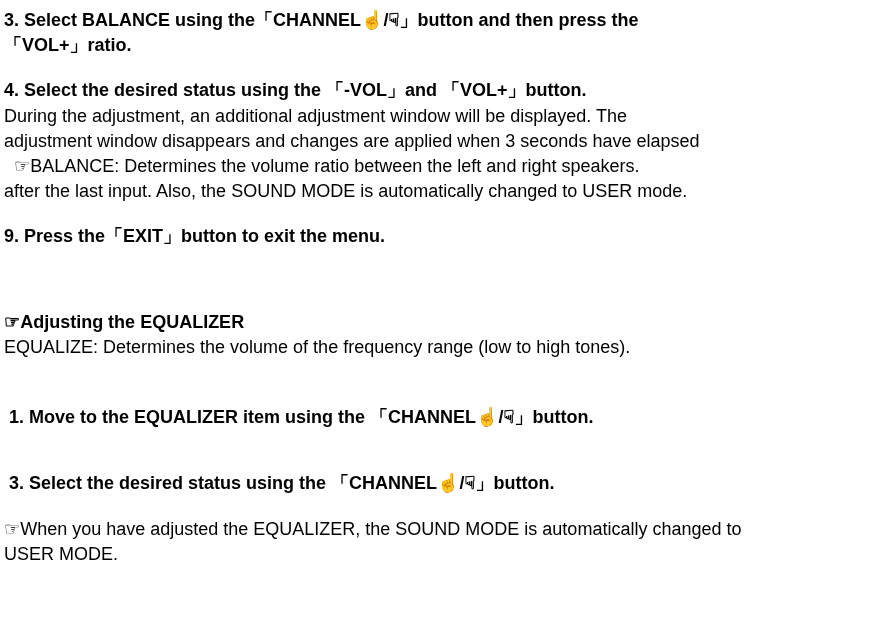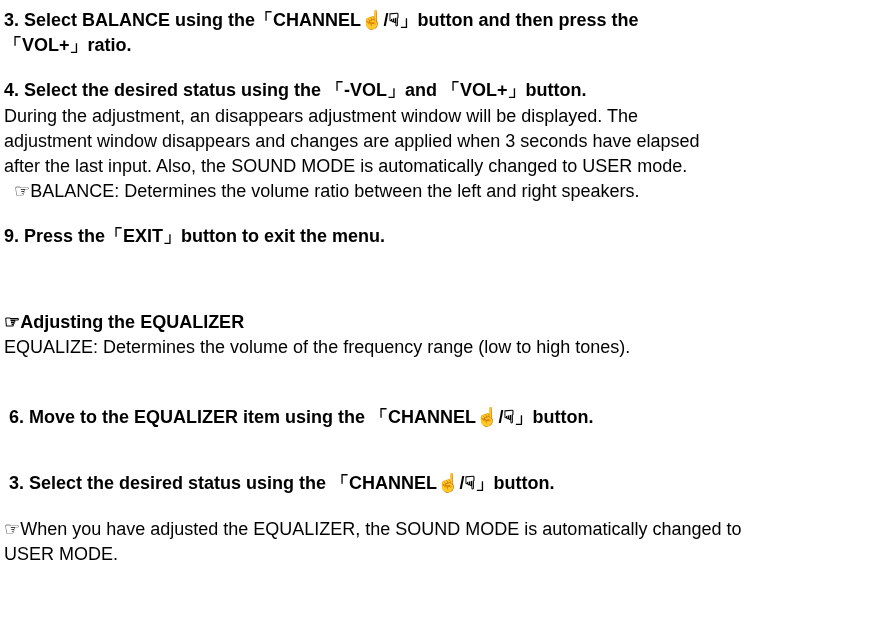--- a/index.html
+++ b/index.html
@@ -36,40 +36,40 @@
   <div class="bold">
     <span>3. Select BALANCE using the「CHANNEL</span><span>☝</span><span>/</span><span>☟</span><span>」button and then press the</span>
   </div>
   <div class="bold">「VOL+」ratio.</div>
 </div>
 
 <div class="spacer-med"></div>
 
 <div>
   <div class="bold">4. Select the desired status using the 「-VOL」and 「VOL+」button.</div>
-  <div> During the adjustment, an disappears adjustment window will be displayed. The</div>
+  <div> During the adjustment, an additional adjustment window will be displayed. The</div>
   <div>adjustment window disappears and changes are applied when 3 seconds have elapsed</div>
+  <div style="white-space:pre">  ☞BALANCE: Determines the volume ratio between the left and right speakers.</div>
   <div>after the last input. Also, the SOUND MODE is automatically changed to USER mode.</div>
-  <div style="white-space:pre">  ☞BALANCE: Determines the volume ratio between the left and right speakers.</div>
 </div>
 
 <div class="spacer-med"></div>
 
 <div>
   <div class="bold">9. Press the「EXIT」button to exit the menu.</div>
 </div>
 
 <div class="spacer-lg"></div>
 
 <div>
   <div class="bold">☞Adjusting the EQUALIZER</div>
   <div>EQUALIZE: Determines the volume of the frequency range (low to high tones).</div>
   <div class="spacer-med"></div>
   <div class="bold" style="white-space:pre">
-<span> 6. Move to the EQUALIZER item using the 「CHANNEL</span><span>☝</span><span>/</span><span>☟</span><span>」button.</span></div>
+<span> 1. Move to the EQUALIZER item using the 「CHANNEL</span><span>☝</span><span>/</span><span>☟</span><span>」button.</span></div>
   <div class="spacer-sm"></div>
   <div class="spacer-sm"></div>
   <div class="bold" style="white-space:pre">
 <span> 3. Select the desired status using the 「CHANNEL</span><span>☝</span><span>/</span><span>☟</span><span>」button.</span></div>
   <div class="spacer-med"></div>
   <div>☞When you have adjusted the EQUALIZER, the SOUND MODE is automatically changed to</div>
   <div>USER MODE.</div>
 </div>
 
 </body></html>

